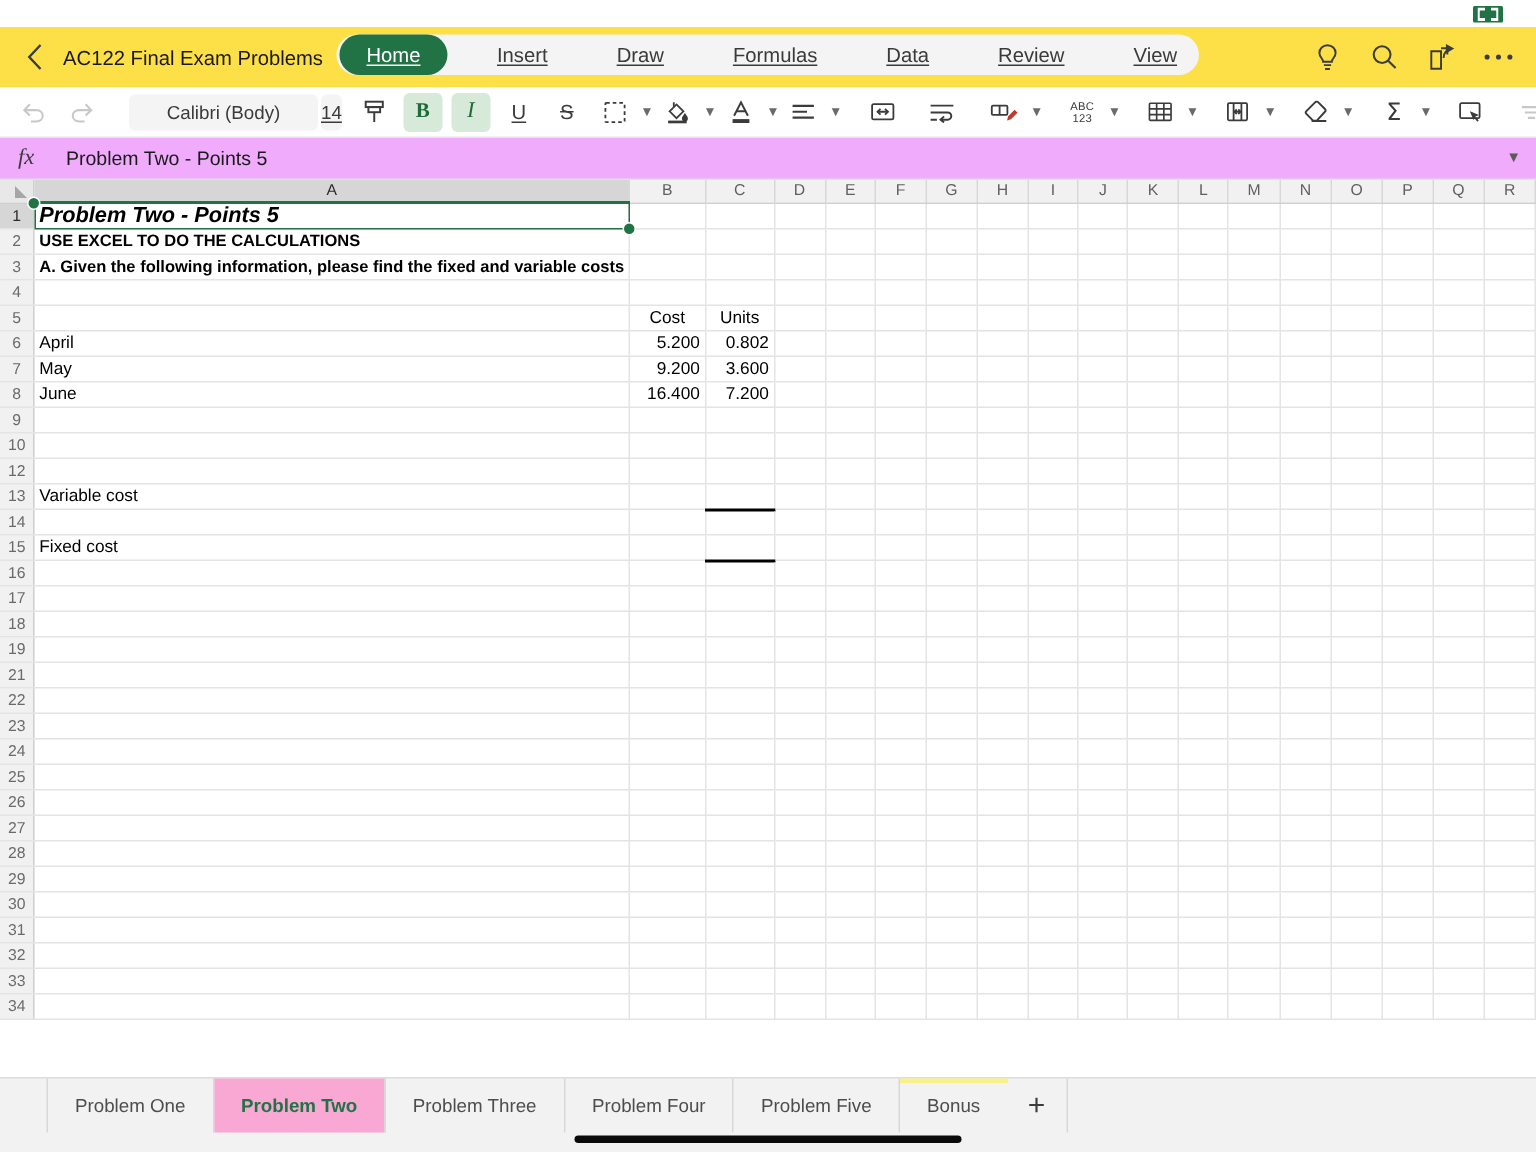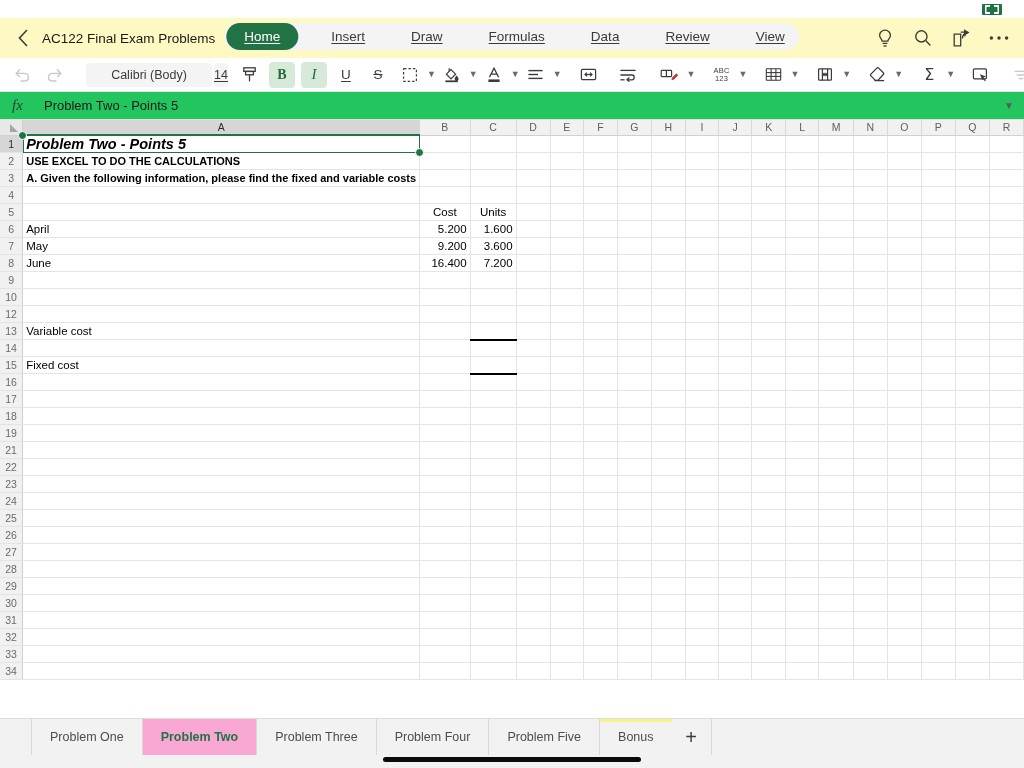--- a/index.html
+++ b/index.html
@@ -25,21 +25,21 @@
     background: #217346;
     border-radius: 1px;
     display: flex; align-items: center; justify-content: center;
   }
   .status-badge svg { display: block; }
 
   
   .titlebar {
     height: 40px; width: 100%;
     display: flex; align-items: center;
-    background: #fef9c3;
+    background: #fde047;
     padding: 0 14px 0 10px;
     position: relative;
   }
   .back-btn {
     width: 26px; height: 26px;
     display: flex; align-items: center; justify-content: center;
     color: #444;
   }
   .doc-title {
     font-size: 13.5px; color: #1a1a1a;
@@ -115,21 +115,21 @@
     text-decoration: underline; text-underline-offset: 2px;
     margin-left: 2px; margin-right: 6px;
   }
   .chev { margin-left: 1px; color: #6a6a6a; font-size: 9px; line-height: 1; }
   .tgroup { display: flex; align-items: center; }
 
   
   .formulabar {
     height: 28px; width: 100%;
     display: flex; align-items: center;
-    background: #22c55e;
+    background: #f0abfc;
     border-bottom: 1px solid #e0e0e0;
     padding: 0 10px 0 12px;
   }
   .fx { font-style: italic; font-family: "Liberation Serif", serif; font-size: 15px; color: #3a3a3a; width: 22px; }
   .formula-value { font-size: 13px; color: #1a1a1a; margin-left: 10px; flex: 1; }
   .fb-chev { color: #5a5a5a; font-size: 10px; }
 
   
   .gridwrap { position: relative; width: 1024px; height: 592px; background:#fff; overflow: hidden; }
   table.grid { border-collapse: collapse; table-layout: fixed; }
@@ -634,21 +634,21 @@
             <td class="cell"></td>
             <td class="cell"></td>
             <td class="cell"></td>
             <td class="cell"></td>
             <td class="cell"></td>
           </tr>
           <tr>
             <th class="rowhead">6</th>
             <td class="cell"><span>April</span></td>
             <td class="cell num"><span>5.200</span></td>
-            <td class="cell num"><span>1.600</span></td>
+            <td class="cell num"><span>0.802</span></td>
             <td class="cell"></td>
             <td class="cell"></td>
             <td class="cell"></td>
             <td class="cell"></td>
             <td class="cell"></td>
             <td class="cell"></td>
             <td class="cell"></td>
             <td class="cell"></td>
             <td class="cell"></td>
             <td class="cell"></td>

